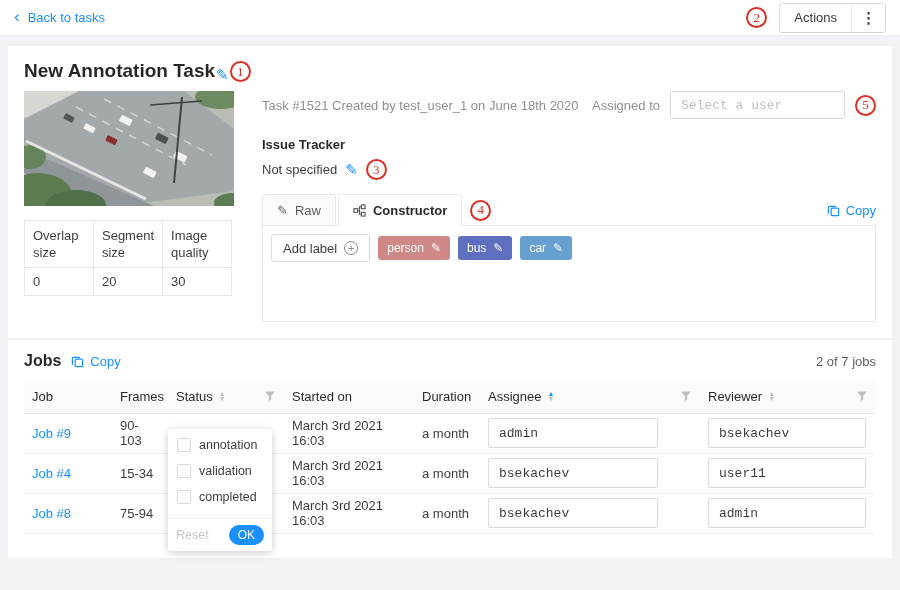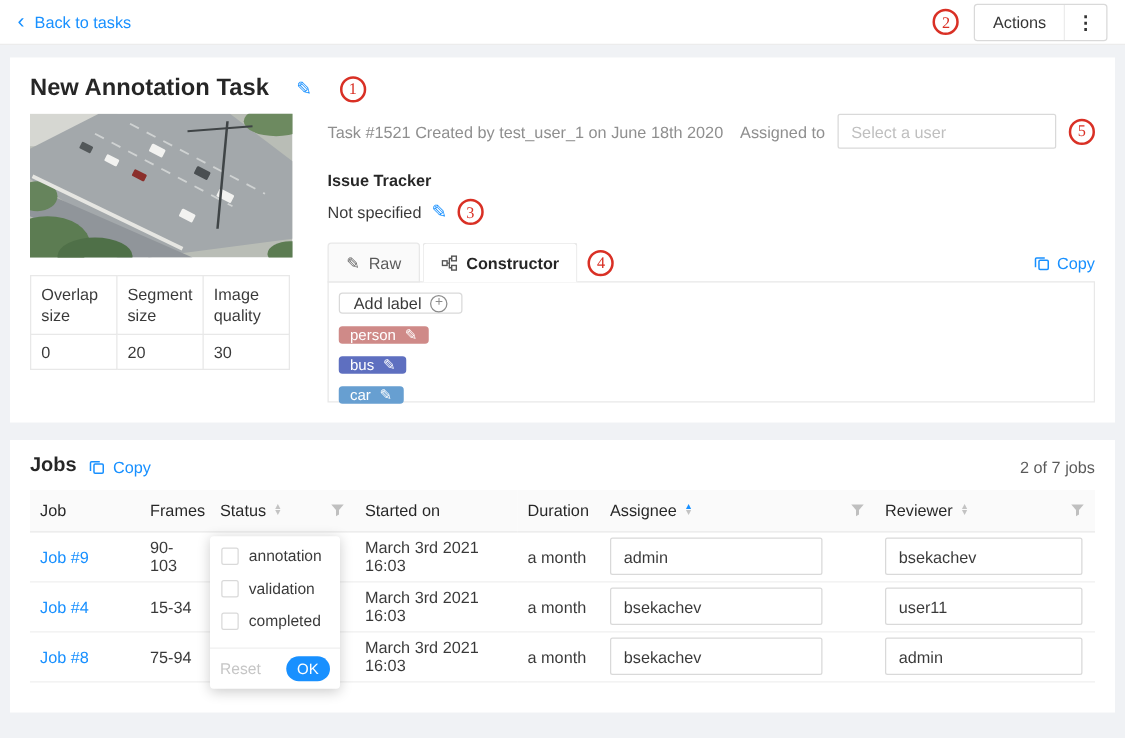--- a/index.html
+++ b/index.html
@@ -34,21 +34,21 @@
     flex: none; display: inline-flex; align-items: center; justify-content: center;
     width: 21px; height: 21px; border: 2px solid #d93025; border-radius: 50%;
     color: #d93025; font-size: 13px; font-family: "Liberation Serif", serif;
     background: transparent;
   }
 
   
   .card { background: #fff; margin: 10px 8px 0; padding: 14px 16px; }
   .task-card { height: 292px; }
 
-  .task-title-row { display: flex; align-items: center; gap: 22px; }
+  .task-title-row { display: flex; align-items: flex-end; gap: 1px; }
   .task-title { font-size: 19px; font-weight: 600; color: rgba(0,0,0,0.85); }
   .pencil { color: #1890ff; font-size: 15px; cursor: pointer; line-height: 1; }
 
   .task-body { display: flex; margin-top: 9px; }
   .left-col { width: 210px; flex: none; }
   .thumb { width: 210px; height: 115px; display: block; }
 
   .params { border-collapse: collapse; width: 208px; margin-top: 14px; }
   .params th, .params td {
     border: 1px solid #e8e8e8; font-weight: 400; text-align: left;
@@ -56,21 +56,21 @@
   }
   .params th { width: 69px; line-height: 17px; }
 
   .right-col { flex: 1; padding-left: 28px; min-width: 0; }
   .meta-row { display: flex; align-items: center; justify-content: flex-end; }
   .task-meta { color: #8f8f8f; }
   .assigned { margin-left: auto; display: flex; align-items: center; gap: 10px; }
   .assigned-label { color: #8f8f8f; }
   input.ant {
     border: 1px solid #d9d9d9; border-radius: 2px; height: 28px; padding: 0 10px;
-    font-size: 13px; font-family: Liberation Sans, sans-serif; color: rgba(0,0,0,0.78); outline: none; background: #fff;
+    font-size: 13px; font-family: Liberation Mono, monospace; color: rgba(0,0,0,0.78); outline: none; background: #fff;
   }
   input.ant::placeholder { color: #bfbfbf; }
   .assigned input { width: 175px; }
 
   .it-label { margin-top: 18px; font-weight: 700; color: rgba(0,0,0,0.85); }
   .it-value { margin-top: 7px; display: flex; align-items: center; gap: 8px; }
 
   .tabs-row { margin-top: 14px; display: flex; align-items: flex-end; position: relative; z-index: 2; }
   .tab {
     height: 32px; display: flex; align-items: center; gap: 7px; padding: 0 14px;
@@ -78,39 +78,39 @@
     border-radius: 3px 3px 0 0; cursor: pointer;
   }
   .tab + .tab { margin-left: 2px; }
   .tab.active { background: #fff; color: rgba(0,0,0,0.85); font-weight: 600; border-bottom: 1px solid #fff; }
   .tab .tab-icon { color: #666; font-size: 13px; }
   .callout-tab { align-self: center; margin-left: 8px; }
   .copy-link { margin-left: auto; align-self: center; color: #1890ff; display: flex; align-items: center; gap: 6px; cursor: pointer; }
 
   .tab-content {
     border: 1px solid #e8e8e8; margin-top: -1px; height: 97px; padding: 8px;
-    display: flex; align-items: flex-start; gap: 8px; position: relative; z-index: 1; background: #fff; flex-direction: column;
+    display: flex; align-items: flex-start; gap: 8px; position: relative; z-index: 1; background: #fff;
   }
   .add-label-btn {
     display: flex; align-items: center; gap: 7px; border: 1px solid #d9d9d9; border-radius: 3px;
     background: #fff; padding: 0 11px; height: 28px; font-size: 13px; cursor: pointer; color: rgba(0,0,0,0.78);
   }
   .plus-circle {
     width: 14px; height: 14px; border: 1px solid #8c8c8c; border-radius: 50%;
     color: #8c8c8c; display: flex; align-items: center; justify-content: center;
     font-size: 11px; line-height: 1;
   }
   .tag {
     height: 24px; margin-top: 2px; display: flex; align-items: center; gap: 7px;
     padding: 0 9px; border-radius: 3px; color: #fff; font-size: 12px; cursor: pointer;
   }
   .tag .pencil { color: #fff; font-size: 12px; }
 
   
-  .jobs-card { margin-top: 14px; height: 218px; padding: 12px 16px; position: relative; }
+  .jobs-card { margin-top: 2px; height: 218px; padding: 12px 16px; position: relative; }
   .jobs-header { display: flex; align-items: center; gap: 10px; }
   .jobs-title { font-size: 16px; font-weight: 700; color: rgba(0,0,0,0.85); }
   .jobs-copy { color: #1890ff; display: flex; align-items: center; gap: 6px; cursor: pointer; }
   .jobs-count { margin-left: auto; color: rgba(0,0,0,0.65); }
 
   table.jobs { width: 100%; border-collapse: collapse; margin-top: 10px; table-layout: fixed; }
   .jobs th {
     background: #fafafa; border-bottom: 1px solid #e8e8e8; font-weight: 400;
     text-align: left; padding: 0 8px; height: 33px; color: rgba(0,0,0,0.85);
   }

